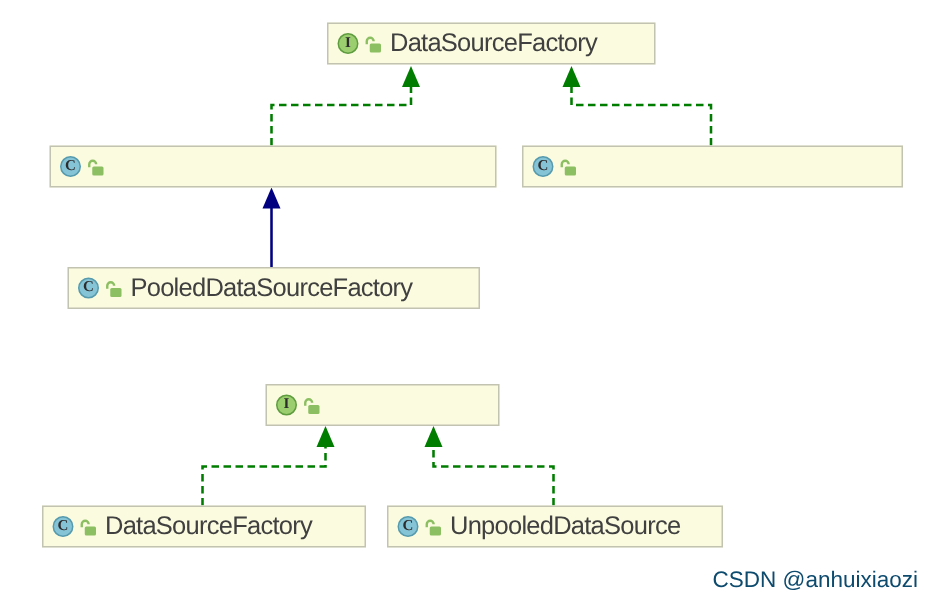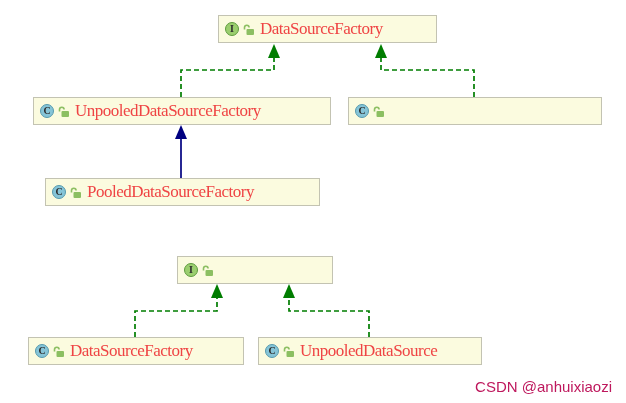--- a/index.html
+++ b/index.html
@@ -22,23 +22,23 @@
     height: 26px;
     background: #fbfbdf;
     border: 1px solid #c3c3b2;
     display: flex;
     align-items: center;
     padding-left: 6px;
     box-sizing: content-box;
     cursor: default;
   }
   .node .label {
-    font-family: Liberation Serif, serif;
+    font-family: Liberation Sans, sans-serif;
     font-size: 17px;
-    color: #ef4444;
+    color: #404040;
     white-space: nowrap;
     margin-left: 5px;
     letter-spacing: -0.5px;
   }
   .badge {
     width: 14px; height: 14px;
     border-radius: 50%;
     display: inline-flex;
     align-items: center;
     justify-content: center;
@@ -51,21 +51,21 @@
   }
   .badge.iface { background: #9bce6e; border: 1px solid #5e9c3f; box-sizing: border-box; }
   .badge.cls   { background: #85c4d7; border: 1px solid #569aae; box-sizing: border-box; }
   .lock { margin-left: 3px; flex: 0 0 auto; display: inline-flex; }
   .watermark {
     position: absolute;
     right: 14px;
     bottom: 8px;
     font-family: "Liberation Sans", sans-serif;
     font-size: 15px;
-    color: #be185d;
+    color: #0c4a6e;
     white-space: nowrap;
   }
 </style>
 </head>
 <body>
 
 <div class="canvas">
 
   <svg class="edges" viewBox="0 0 626 403" xmlns="http://www.w3.org/2000/svg">
 
@@ -107,21 +107,20 @@
   </div>
 
   <div class="node" style="left:33px; top:97px; width:290px;">
     <span class="badge cls">C</span>
     <span class="lock">
       <svg width="13" height="13" viewBox="0 0 13 13">
           <path d="M2.5 6.5 V4.5 a2.3 2.3 0 0 1 4.6 0" fill="none" stroke="#8cbf62" stroke-width="1.6"></path>
           <rect x="4.5" y="6" width="7.5" height="6" rx="1" fill="#8cbf62"></rect>
         </svg>
     </span>
-    <span class="label">UnpooledDataSourceFactory</span>
   </div>
 
   <div class="node" style="left:348px; top:97px; width:246px;">
     <span class="badge cls">C</span>
     <span class="lock">
       <svg width="13" height="13" viewBox="0 0 13 13">
           <path d="M2.5 6.5 V4.5 a2.3 2.3 0 0 1 4.6 0" fill="none" stroke="#8cbf62" stroke-width="1.6"></path>
           <rect x="4.5" y="6" width="7.5" height="6" rx="1" fill="#8cbf62"></rect>
         </svg>
     </span>

